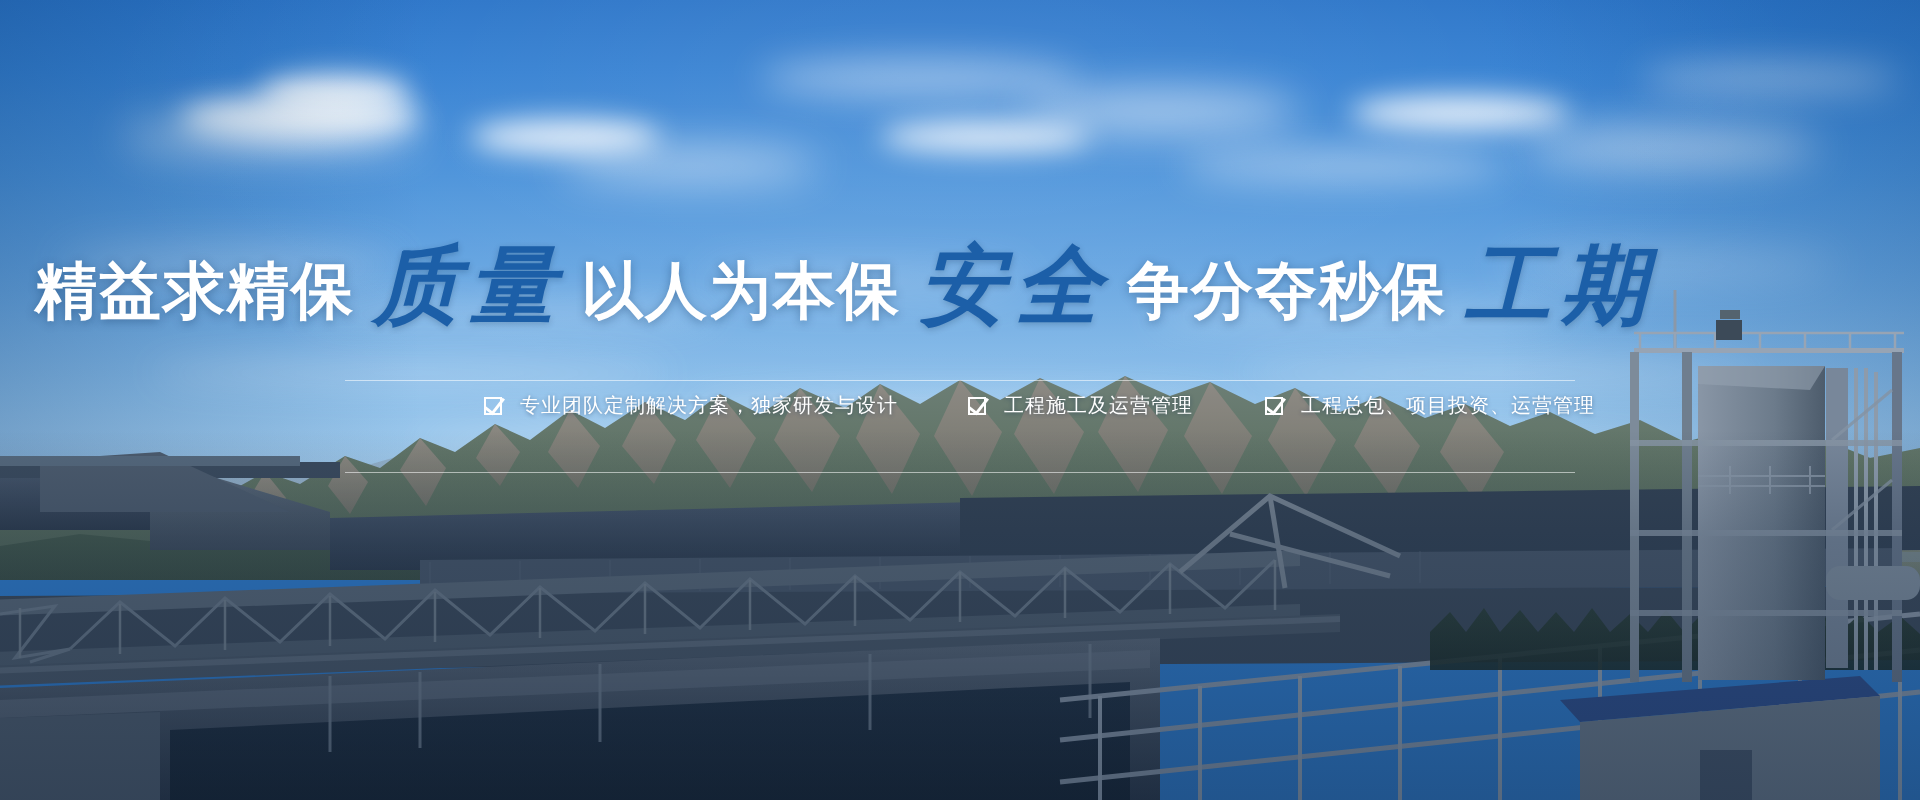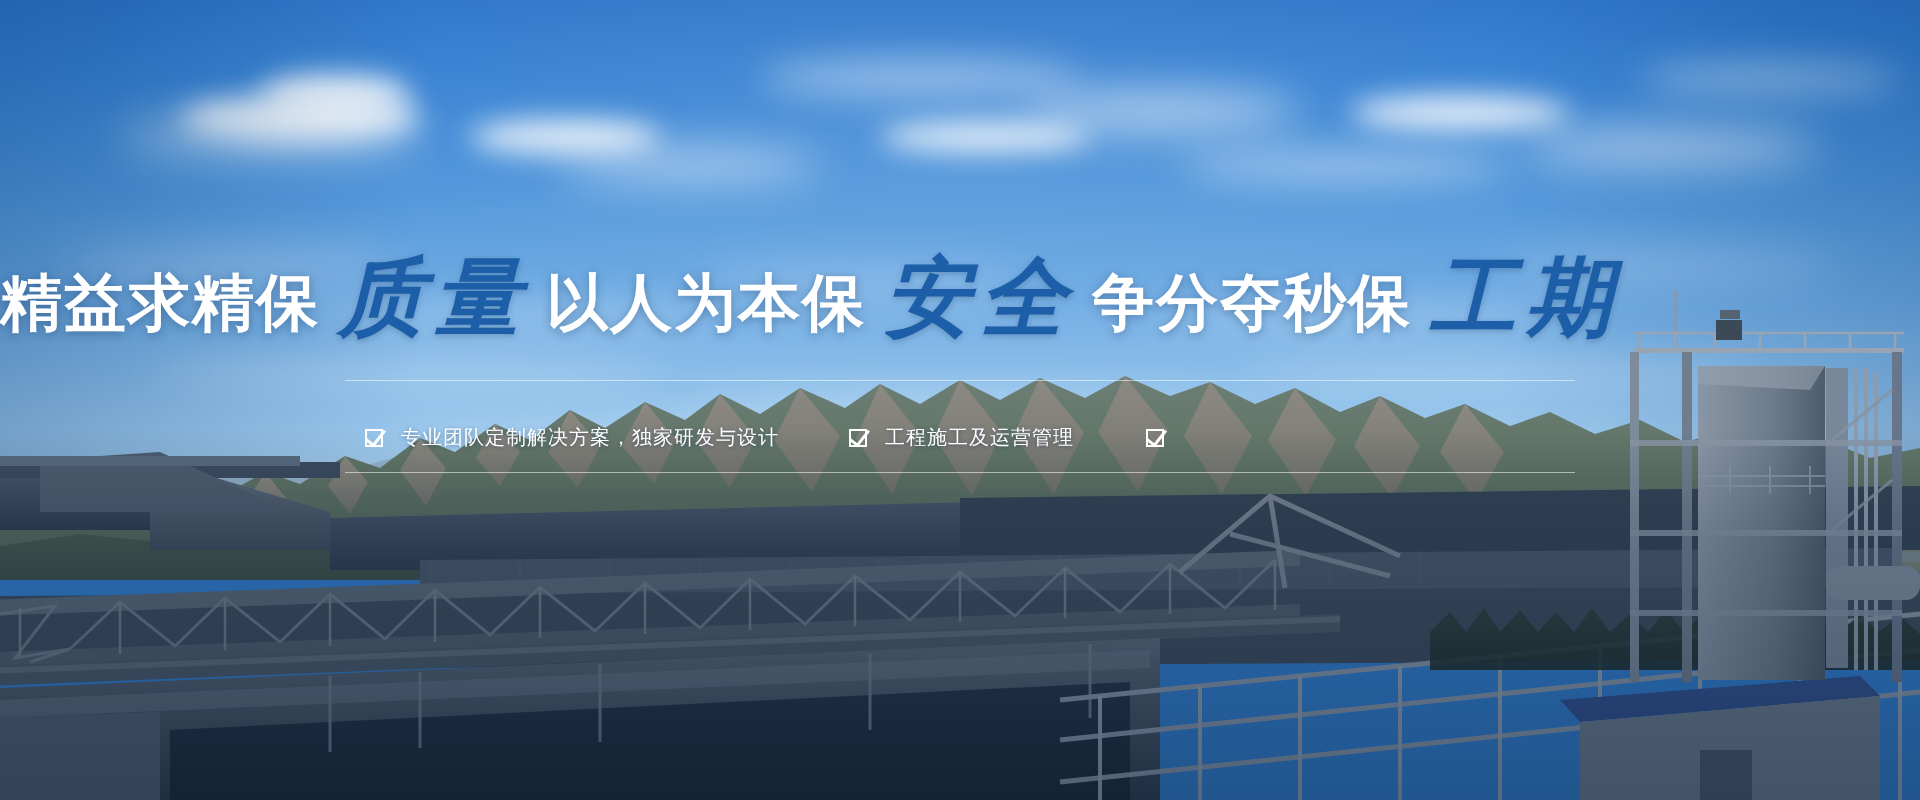--- a/index.html
+++ b/index.html
@@ -80,23 +80,24 @@
 
   
   .overlay {
     position: absolute;
     left: 0; top: 0;
     width: 1920px; height: 800px;
   }
 
   .headline {
     position: absolute;
-    top: 260px;
+    top: 248px;
     left: 0;
     width: 1708px;
+    text-align: center;
     white-space: nowrap;
     line-height: 1;
   }
   .hl-seg {
     display: inline-block;
     vertical-align: middle;
   }
   .hl-white {
     font-size: 62px;
     font-weight: bold;
@@ -121,26 +122,26 @@
   .rule {
     position: absolute;
     height: 1px;
     background: rgba(255,255,255,0.55);
   }
   .rule-top { left: 345px; top: 380px; width: 1230px; }
   .rule-bot { left: 345px; top: 472px; width: 1230px; }
 
   .features {
     position: absolute;
-    top: 424px;
+    top: 392px;
     left: 345px;
     width: 1230px;
     display: flex;
     align-items: center;
-    justify-content: flex-start;
+    justify-content: flex-end;
     padding-left: 20px;
   }
   .feature {
     display: flex;
     align-items: center;
     white-space: nowrap;
   }
   .feature-1 { margin-right: 70px; }
   .feature-2 { margin-right: 72px; }
 
@@ -479,17 +480,18 @@
       <div class="feature feature-1">
         <span class="check-box"></span>
         <span class="feature-text">专业团队定制解决方案，独家研发与设计</span>
       </div>
       <div class="feature feature-2">
         <span class="check-box"></span>
         <span class="feature-text">工程施工及运营管理</span>
       </div>
       <div class="feature feature-3">
         <span class="check-box"></span>
+        <span class="feature-text">工程总包、项目投资、运营管理</span>
       </div>
     </div>
 
   </div>
 </div>
 
 </body></html>

